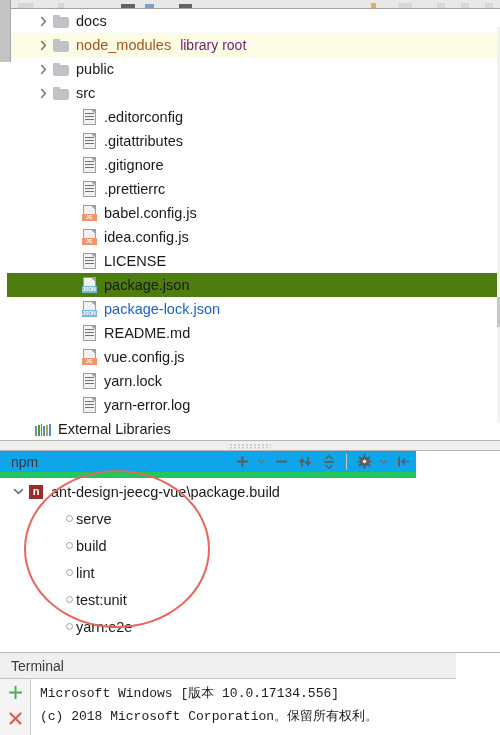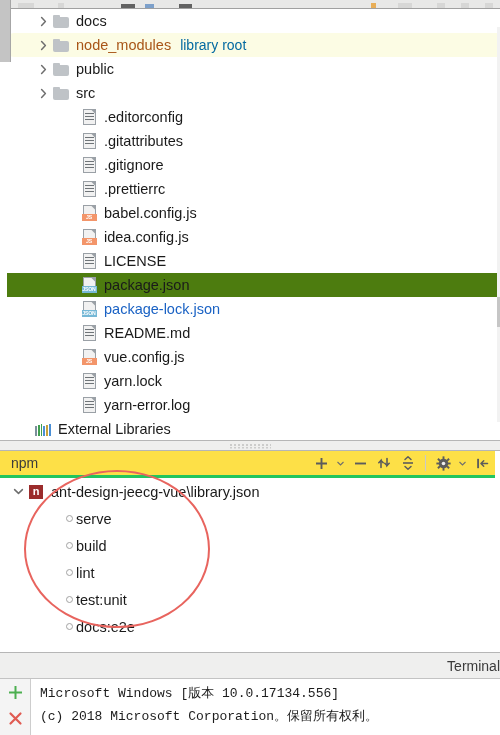--- a/index.html
+++ b/index.html
@@ -47,21 +47,21 @@
   }
   .chev svg { display:block; }
   .ind-1 { margin-left: 28px; }
   .ind-2 { margin-left: 56px; }
   .ind-root { margin-left: 10px; }
 
   .ficon { width: 20px; min-width: 20px; height: 24px; display: flex; align-items: center; justify-content: center; }
   .label { margin-left: 5px; }
   .label.orange { color: #a85517; }
   .label.blue   { color: #1a62c4; }
-  .sublabel { margin-left: 9px; color: #0369a1; font-size: 14px; }
+  .sublabel { margin-left: 9px; color: #701a75; font-size: 14px; }
 
   
   .folder { width: 16px; height: 13px; position: relative; }
   .folder::before {
     content:''; position:absolute; left:0; top:2px; width:16px; height:11px;
     background:#bfc3c7; border-radius: 1px 2px 2px 2px;
   }
   .folder::after {
     content:''; position:absolute; left:0; top:0px; width:7px; height:3px;
     background:#bfc3c7; border-radius: 1px 1px 0 0;
@@ -120,23 +120,23 @@
   }
   .splitter .grip {
     position:absolute; left:50%; top:50%; transform: translate(-50%,-50%);
     width: 42px; height: 5px;
     background-image: radial-gradient(#a8a8a8 38%, transparent 40%);
     background-size: 4px 3px;
   }
 
   
   .npm-header {
-    position: absolute; top: 451px; left: 0; width: 495px; height: 27px;
-    background: #fde047;
-    border-bottom: 3px solid #22c55e;
+    position: absolute; top: 451px; left: 0; width: 416px; height: 27px;
+    background: #0ea5e9;
+    border-bottom: 6px solid #22c55e;
     display: flex; align-items: center;
   }
   .npm-title { margin-left: 11px; font-size: 14px; color: #3b3b3b; }
   .npm-tools { margin-left: auto; display: flex; align-items: center; gap: 2px; padding-right: 2px; }
   .tbtn { width: 22px; height: 22px; display:flex; align-items:center; justify-content:center; color:#5c5c5c; }
   .tbtn.narrow { width: 13px; }
   .tsep { width:1px; height:16px; background:#c9c9c9; margin:0 4px; }
 
   .npm-body {
     position: absolute; top: 478px; left: 0; width: 500px; height: 174px;
@@ -160,23 +160,23 @@
     position: absolute;
     left: 24px; top: 470px; width: 186px; height: 158px;
     border: 2px solid #e8645e;
     border-radius: 50%;
     pointer-events: none;
   }
 
   
   .term-sep { position:absolute; top:652px; left:0; width:500px; height:1px; background:#b6b6b6; }
   .term-header {
-    position: absolute; top: 653px; left: 0; width: 500px; height: 26px;
+    position: absolute; top: 653px; left: 0; width: 456px; height: 26px;
     background: #efefee; border-bottom: 1px solid #c3c3c3;
-    display: flex; align-items: center; justify-content: flex-end;
+    display: flex; align-items: center;
   }
   .term-title { margin-left: 11px; font-size: 14px; color: #3b3b3b; }
   .term-body {
     position: absolute; top: 679px; left: 0; width: 500px; height: 60px;
     background: #ffffff;
   }
   .term-gutter {
     position:absolute; left:0; top:0; width: 31px; height: 56px;
     background:#f4f4f4; border-right: 1px solid #cdcdcd;
     display:flex; flex-direction:column; align-items:center; padding-top: 2px; gap: 4px;
@@ -498,42 +498,42 @@
   <div class="npm-body">
     <div class="row">
       <span class="chev ind-root">
         <svg width="11" height="11" viewBox="0 0 11 11">
             <path d="M1.6 3.6 L5.5 7.4 L9.4 3.6" stroke="#6e6e6e" stroke-width="1.5" fill="none" stroke-linecap="round" stroke-linejoin="round"></path>
           </svg>
       </span>
       <span class="ficon">
         <span class="npm-icon-n">n</span>
       </span>
-      <span class="label">ant-design-jeecg-vue\library.json</span>
+      <span class="label">ant-design-jeecg-vue\package.build</span>
     </div>
     <div id="npm-scripts">
         <div class="row script-row">
           <span class="script-bullet"></span>
           <span>serve</span>
         </div>
         <div class="row script-row">
           <span class="script-bullet"></span>
           <span>build</span>
         </div>
         <div class="row script-row">
           <span class="script-bullet"></span>
           <span>lint</span>
         </div>
         <div class="row script-row">
           <span class="script-bullet"></span>
           <span>test:unit</span>
         </div>
         <div class="row script-row">
           <span class="script-bullet"></span>
-          <span>docs:e2e</span>
+          <span>yarn:e2e</span>
         </div>
       </div>
   </div>
 
   <div class="annot-circle"></div>
 
   <div class="term-sep"></div>
   <div class="term-header">
     <div class="term-title">Terminal</div>
   </div>

